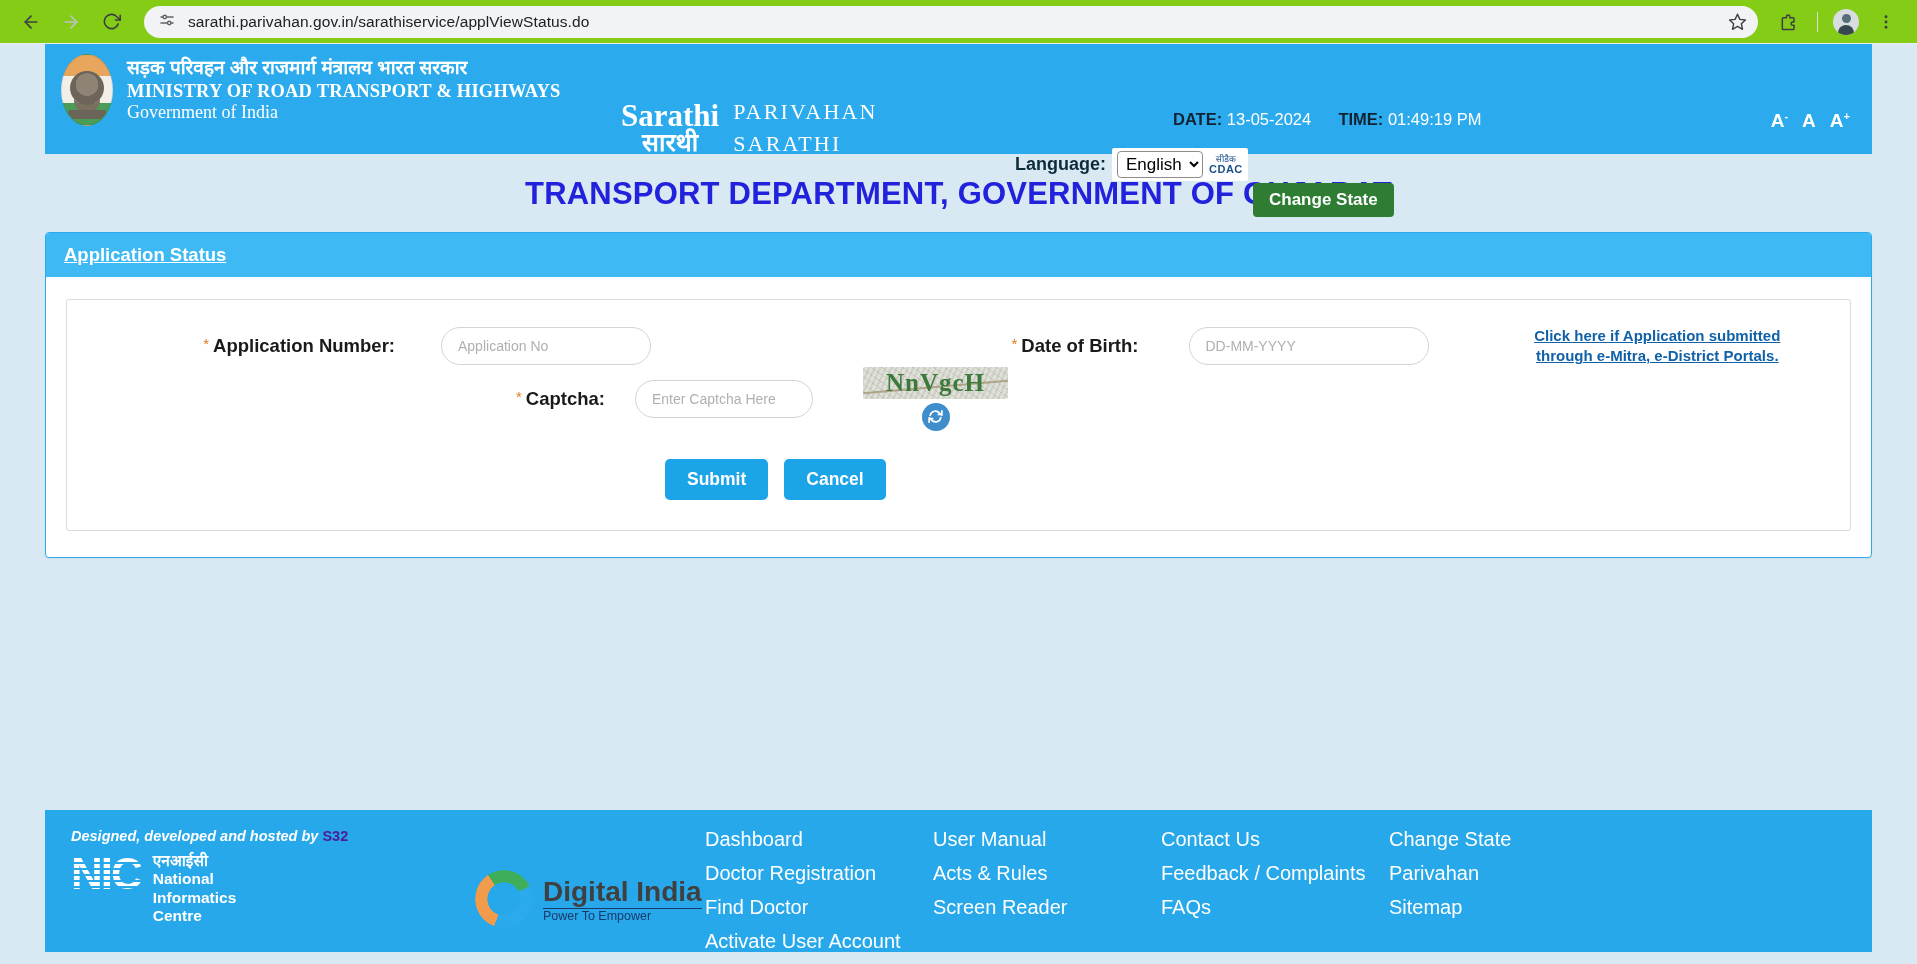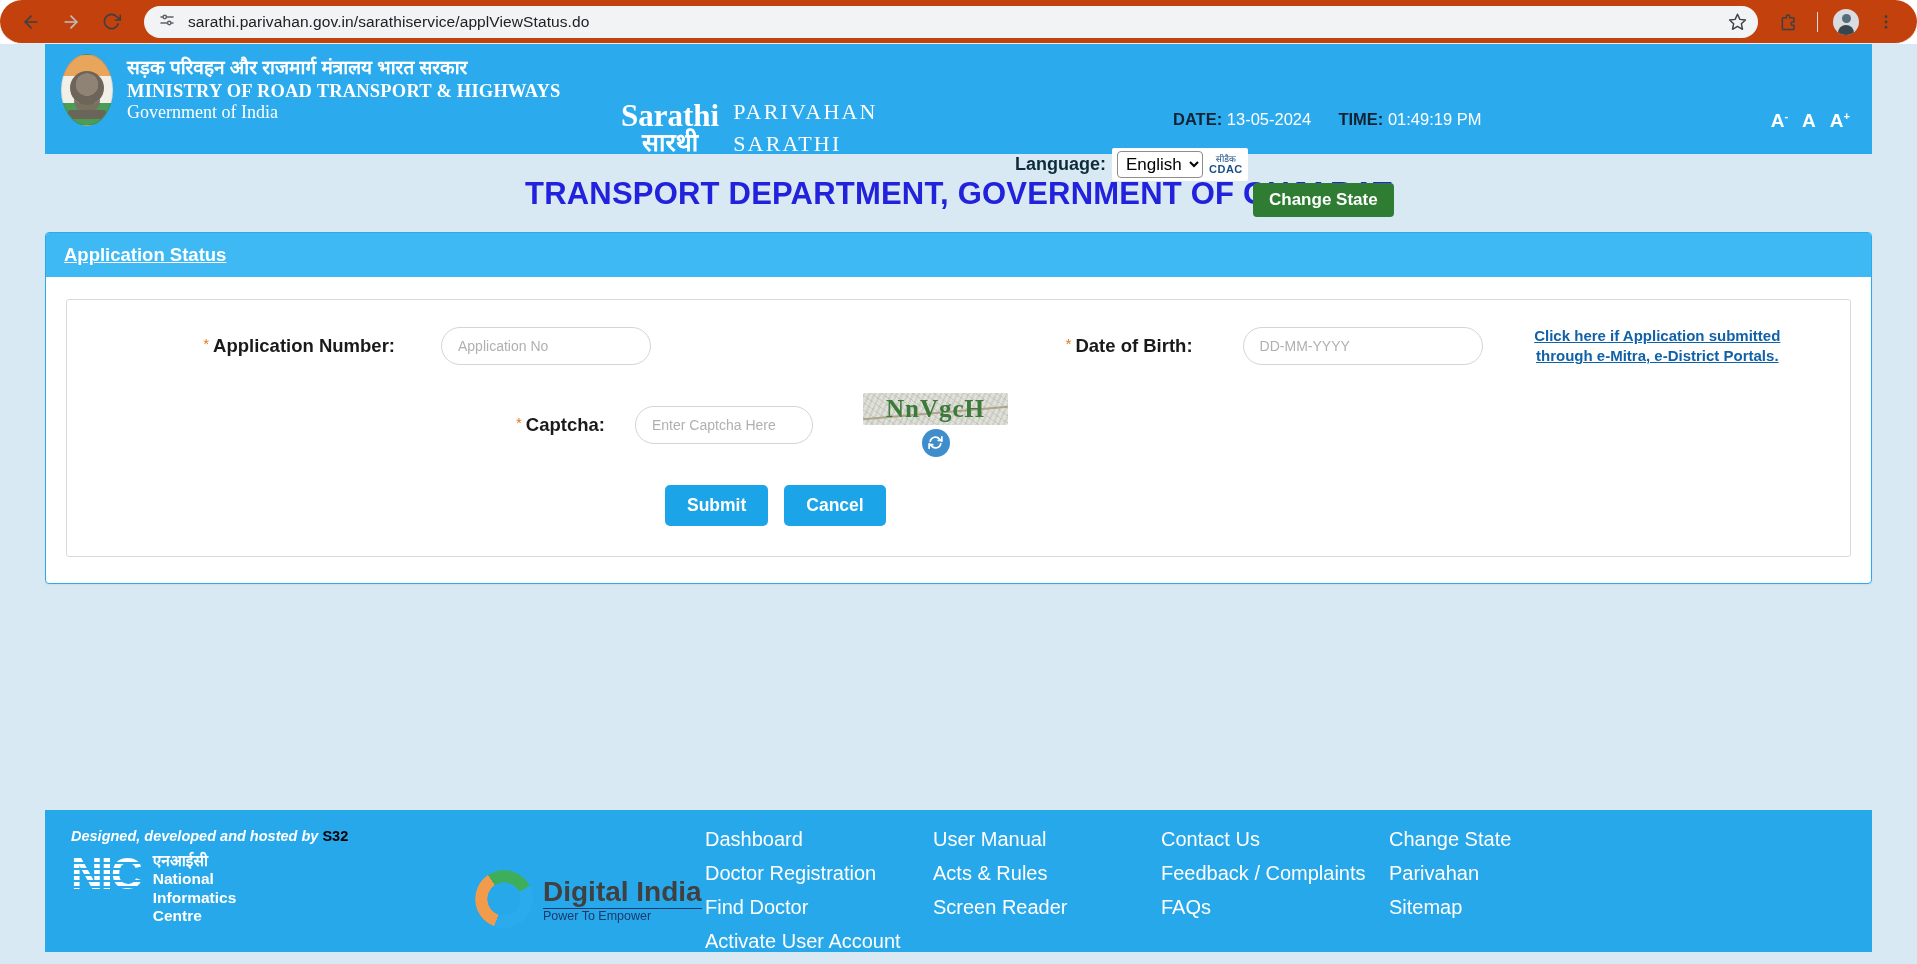--- a/index.html
+++ b/index.html
@@ -5,24 +5,23 @@
   * { box-sizing: border-box; }
   html, body { margin:0; padding:0; }
   body {
     width:1917px; height:964px; overflow:hidden;
     background:#ffffff;
     font-family:"Liberation Sans", sans-serif;
   }
 
   
   .browser-bar{
-    height:44px; width:100%; background:#c2410c;
+    height:44px; width:100%; background:#84cc16;
     display:flex; align-items:center; padding:0 14px; gap:6px;
     border-bottom:1px solid #eceef0;
-    border-radius:22px;
   }
   .nav-btn{
     width:34px; height:34px; border-radius:50%;
     display:flex; align-items:center; justify-content:center;
     color:#3c4043; flex:0 0 auto; cursor:pointer;
   }
   .nav-btn.disabled{ color:#bdc1c6; }
   .omnibox{
     flex:1 1 auto; height:32px; margin:0 8px 0 10px;
     background:#f1f3f4; border-radius:16px;
@@ -187,21 +186,21 @@
     font-family:"Liberation Sans", sans-serif;
   }
 
   
   .footer{
     position:absolute; left:45px; top:766px; width:1827px; height:142px;
     background:#27a8ea; color:#fff; display:flex; padding:18px 0 0 0;
   }
   .foot-brand{ width:430px; padding-left:26px; }
   .foot-brand .by{ font-size:14.5px; font-style:italic; font-weight:700; }
-  .foot-brand .by .s32{ color:#000000; font-style:normal; }
+  .foot-brand .by .s32{ color:#4c1d95; font-style:normal; }
   .nic{ display:flex; align-items:flex-start; gap:12px; margin-top:8px; }
   .nic-letters{
     font-family:"Liberation Sans", sans-serif; font-weight:700; font-size:44px;
     letter-spacing:-2px; line-height:1;
     background:repeating-linear-gradient(#fff 0 4px, rgba(39,168,234,1) 4px 6px);
     -webkit-background-clip:text; background-clip:text; color:transparent;
   }
   .nic-text{ font-size:15.5px; font-weight:700; line-height:1.18; }
   .di{ width:230px; display:flex; align-items:center; gap:10px; padding-top:18px;}
   .di-mark{
@@ -346,36 +345,36 @@
         <div class="fieldset">
 
           <div class="form-row">
             <div class="fld" style="width:50%;">
               <div style="width:310px;text-align:right;">
                 <span class="req">*</span><span class="lbl">Application Number:</span>
               </div>
               <input class="inp" style="width: 210px; margin-left: 46px;" placeholder="Application No">
             </div>
 
-            <div class="fld" style="width:30%;justify-content:flex-end;">
+            <div class="fld" style="width:30%;">
               <div style="width:180px;text-align:right;">
                 <span class="req">*</span><span class="lbl">Date of Birth:</span>
               </div>
               <input class="inp" style="width: 240px; margin-left: 50px;" placeholder="DD-MM-YYYY">
             </div>
 
             <div style="width:20%;display:flex;justify-content:center;">
               <div class="hint-link">
                 <div>Click here if Application submitted</div>
                 <div>through e-Mitra, e-District Portals.</div>
               </div>
             </div>
           </div>
 
-          <div class="form-row" style="margin-top:26px;">
+          <div class="form-row" style="">
             <div class="fld">
               <div style="width:520px;text-align:right;">
                 <span class="req">*</span><span class="lbl">Captcha:</span>
               </div>
               <input class="inp" style="width: 178px; margin-left: 30px;" placeholder="Enter Captcha Here">
               <div style="margin-left:50px;">
                 <div class="captcha-img">
                   <div class="strike"></div>
                   <span>NnVgcH</span>
                 </div>

